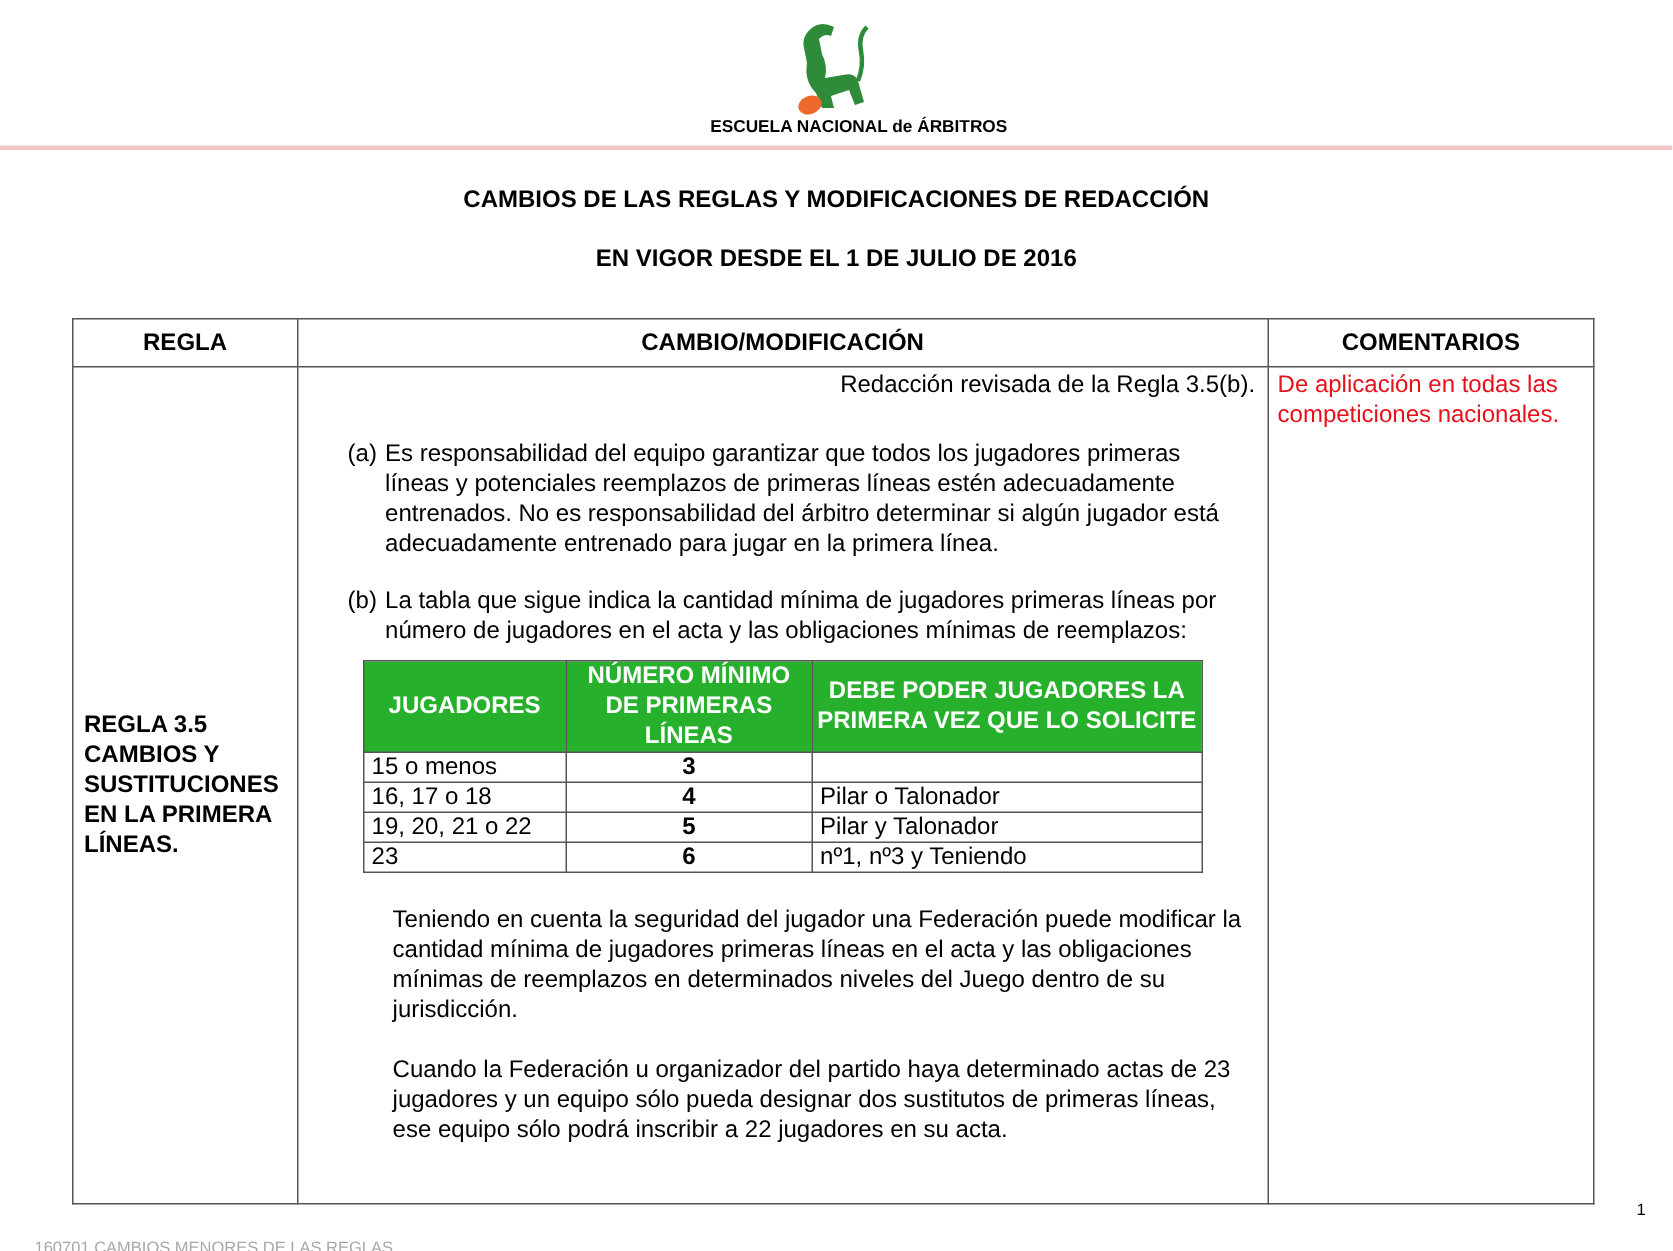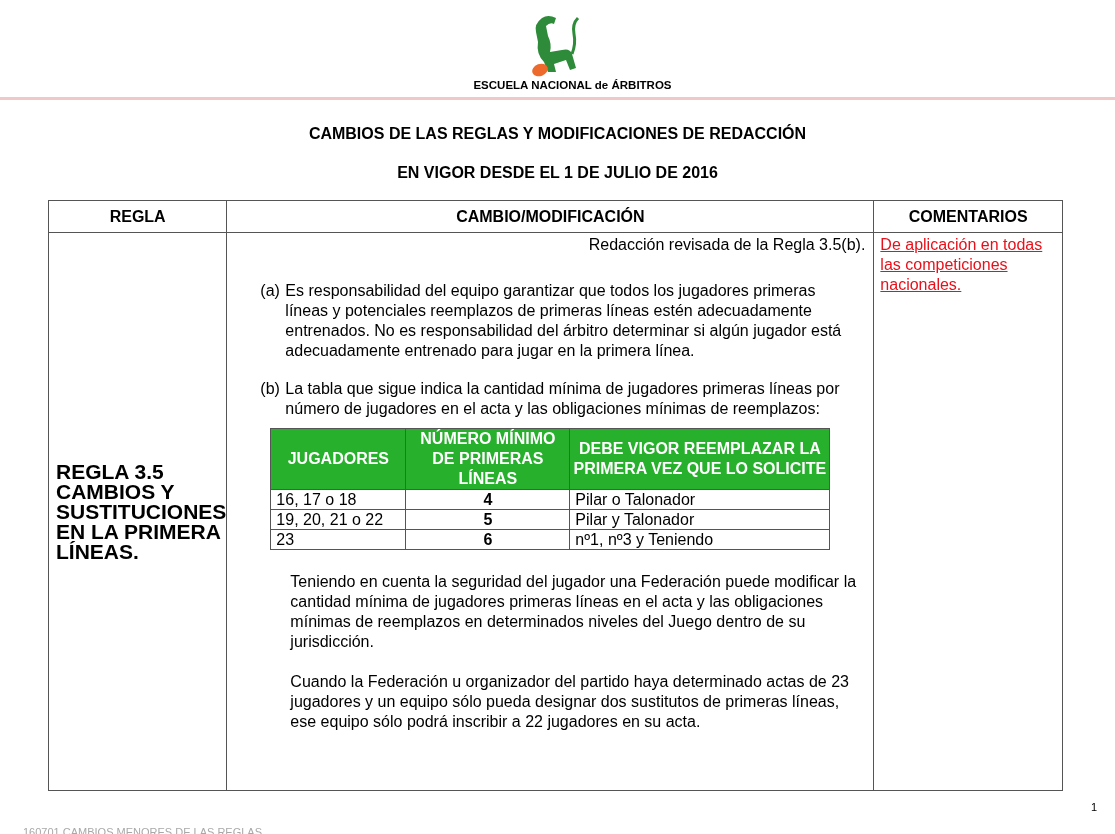--- a/index.html
+++ b/index.html
@@ -6,30 +6,30 @@
   body { width: 1115px; height: 834px; position: relative; overflow: hidden;
          font-family: "Liberation Sans", sans-serif; color: #000; }
   .logo { position: absolute; left: 526px; top: 14px; width: 60px; height: 64px; }
   .school { position: absolute; left: 0; width: 1115px; top: 79px; text-align: center;
             font-size: 11.5px; font-weight: bold; letter-spacing: 0; }
   .school span { margin-left: 30px; margin-top: 23px; }
   .rule-line { position: absolute; left: 0; top: 97px; width: 1115px; height: 3px; background: #f0c8c8; }
   .title { position: absolute; left: 0; width: 1115px; text-align: center; font-weight: bold; font-size: 16px; }
   .t1 { top: 125px; }
   .t2 { top: 164px; }
-  table.main { position: absolute; left: 48px; top: 200px; border-collapse: collapse;
+  table.main { position: absolute; left: 48px; top: 212px; border-collapse: collapse;
                width: 1015px; }
   table.main td, table.main th { border: 1.3px solid #555; vertical-align: top; padding: 0; }
   table.main th { height: 31px; font-size: 16px; font-weight: bold; text-align: center; vertical-align: middle; }
   .col1 { width: 152px; }
   .col2 { width: 646px; }
   .col3 { width: 243px; }
-  .rule-cell { vertical-align: middle !important; font-weight: bold; font-size: 21px; line-height: 20px; padding-left: 7px !important; }
+  .rule-cell { vertical-align: middle !important; font-weight: bold; font-size: 16px; line-height: 20px; padding-left: 7px !important; }
   .change-cell { height: 555px; font-size: 16px; line-height: 20px; padding: 2px 8px 0 8px !important; }
-  .comment-cell { color: #e8101a; font-size: 16px; line-height: 20px; padding: 2px 6px 0 6px !important; text-decoration: underline; }
+  .comment-cell { color: #e8101a; font-size: 16px; line-height: 20px; padding: 2px 6px 0 6px !important; }
   .intro { margin: 0 0 26px 0; text-align: right; }
   .item { display: flex; margin: 0 0 18px 25px; }
   .item .lbl { width: 25px; flex: none; }
   .item .txt { width: 570px; }
   table.inner { border-collapse: collapse; margin: 9px 0 0 35px; width: 560px; }
   table.inner th { background: #27b02c; color: #fff; font-weight: bold; font-size: 16px; line-height: 20px;
                    border: 1.3px solid #555; padding: 0 3px; text-align: center; vertical-align: middle; height: auto; }
   table.inner td { border: 1.3px solid #555; font-size: 16px; line-height: 19px; padding: 0 5px; height: 19px; }
   table.inner td.n { text-align: center; font-weight: bold; }
   .note { margin: 22px 0 0 55px; width: 575px; }
@@ -74,21 +74,26 @@
       </div>
       <div class="item" style="margin-bottom:0">
         <span class="lbl">(b)</span>
         <span class="txt">La tabla que sigue indica la cantidad mínima de jugadores primeras líneas por número de jugadores en el acta y las obligaciones mínimas de reemplazos:</span>
       </div>
       <table class="inner">
         <tbody>
               <tr>
           <th style="width:128px">JUGADORES</th>
           <th style="width:157px">NÚMERO MÍNIMO DE PRIMERAS LÍNEAS</th>
-          <th>DEBE VIGOR REEMPLAZAR LA PRIMERA VEZ QUE LO SOLICITE</th>
+          <th>DEBE PODER JUGADORES LA PRIMERA VEZ QUE LO SOLICITE</th>
+        </tr>
+        <tr>
+          <td>15 o menos</td>
+          <td class="n">3</td>
+          <td></td>
         </tr>
         <tr>
           <td>16, 17 o 18</td>
           <td class="n">4</td>
           <td>Pilar o Talonador</td>
         </tr>
         <tr>
           <td>19, 20, 21 o 22</td>
           <td class="n">5</td>
           <td>Pilar y Talonador</td>

